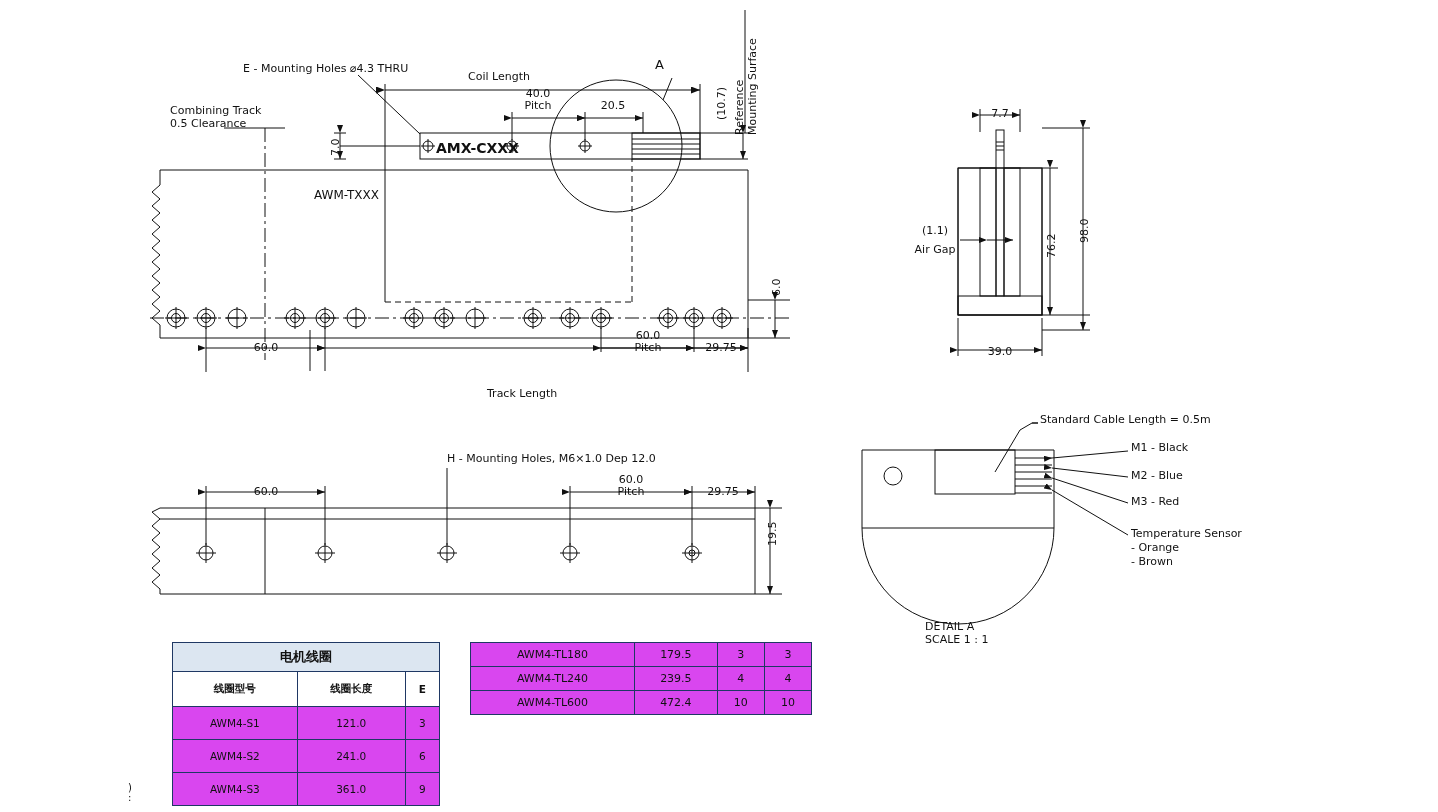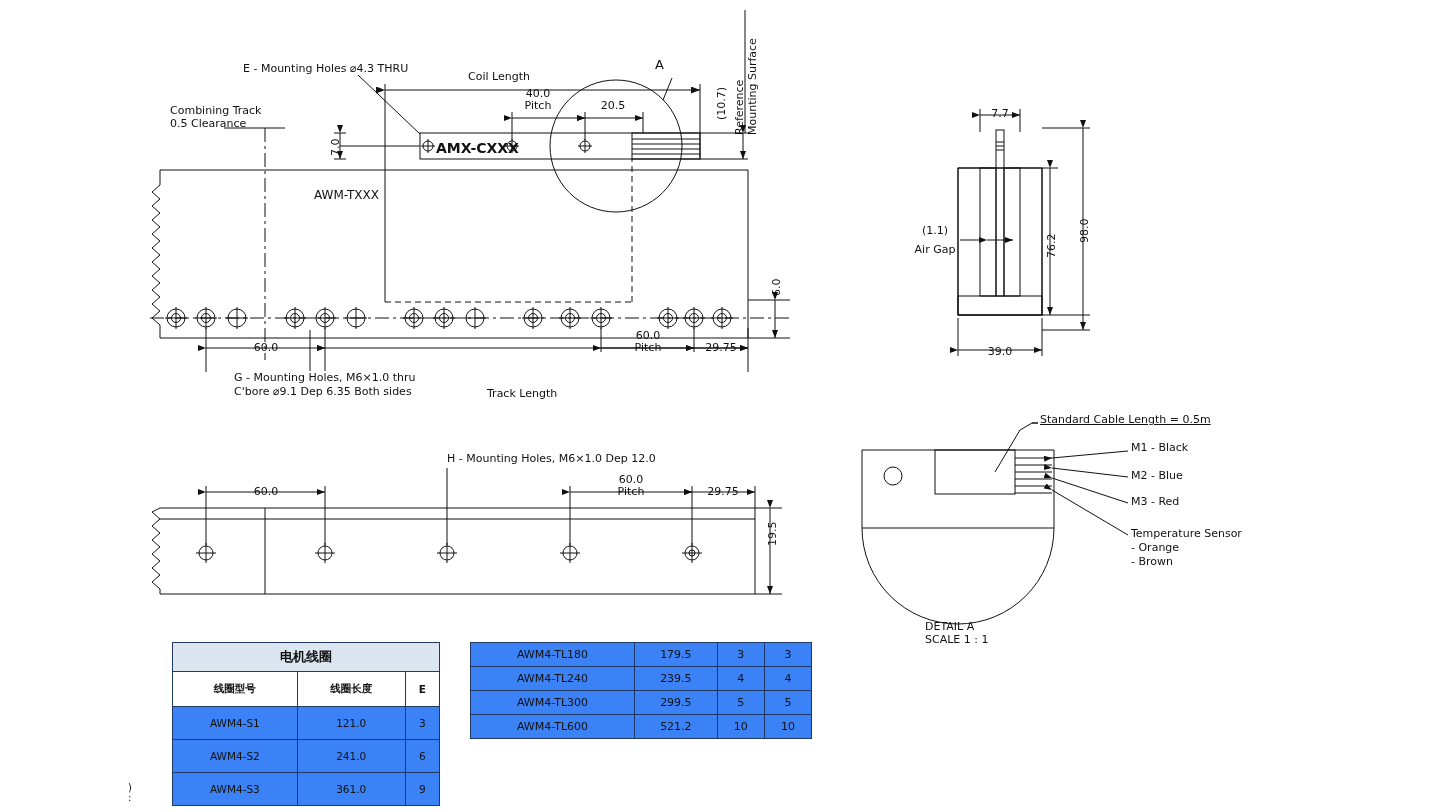--- a/index.html
+++ b/index.html
@@ -10,21 +10,21 @@
     color:#111;
     position:relative;
     overflow:hidden;
   }
   .wrap{position:absolute;left:0;top:0;width:1438px;height:588px;}
   svg.drawing{position:absolute;left:0;top:0;width:1438px;height:812px;}
   .lbl{position:absolute;font-size:11px;line-height:1.22;color:#111;white-space:pre;}
   .lbl.small{font-size:10px;}
   .lbl.c{text-align:center;}
   .rot{transform-origin:0 0;}
-  .tbl{position:absolute;border-collapse:collapse;background:#3b82f6;}
+  .tbl{position:absolute;border-collapse:collapse;background:#d946ef;}
   .tbl th,.tbl td{border:1px solid #1f3864;text-align:center;color:#111;}
   .tbl .hdr{background:#dce6f1;font-size:13px;font-weight:bold;padding:5px 4px;}
   .tbl .colhdr{font-size:11px;font-weight:bold;padding:4px 4px;background:#fff;}
   .tbl td{font-size:11px;padding:4px 4px;}
   .tbl td.model{font-weight:normal;}
   .t1 td,.t1 .colhdr{font-size:10.5px;padding:10px 4px;}
   .t2 td,.t2 .colhdr{font-size:11px;padding:5px 4px;}
 </style>
 </head>
 <body>
@@ -298,38 +298,36 @@
 <div class="lbl" style="left:290px;top:188px;font-size:12px;font-weight:normal;margin-left:24px;">AWM-TXXX</div>
 
 <div class="lbl rot" style="left:770px;top:296px;transform:rotate(-90deg);">6.0</div>
 
 <div class="lbl c" style="left:236px;top:341px;width:60px;">60.0</div>
 <div class="lbl c" style="left:618px;top:329px;width:60px;">60.0</div>
 <div class="lbl c" style="left:618px;top:341px;width:60px;">Pitch</div>
 <div class="lbl c" style="left:691px;top:341px;width:60px;">29.75</div>
 <div class="lbl" style="left:487px;top:352px;margin-top:35px;">Track Length</div>
 
-<div class="lbl" style="left:234px;top:371px;line-height:1.25;">G - Mounting Holes, M6×1.0 thru
-C'bore ⌀9.1 Dep 6.35 Both sides</div>
 <div class="lbl" style="left:447px;top:452px;">H - Mounting Holes, M6×1.0 Dep 12.0</div>
 
 <div class="lbl c" style="left:236px;top:485px;width:60px;">60.0</div>
 <div class="lbl c" style="left:601px;top:473px;width:60px;">60.0</div>
 <div class="lbl c" style="left:601px;top:485px;width:60px;">Pitch</div>
 <div class="lbl c" style="left:693px;top:485px;width:60px;">29.75</div>
 <div class="lbl rot" style="left:766px;top:546px;transform:rotate(-90deg);">19.5</div>
 
 <div class="lbl c" style="left:970px;top:107px;width:60px;">7.7</div>
 <div class="lbl rot" style="left:1078px;top:243px;transform:rotate(-90deg);">98.0</div>
 <div class="lbl rot" style="left:1045px;top:258px;transform:rotate(-90deg);">76.2</div>
 <div class="lbl c" style="left:970px;top:345px;width:60px;">39.0</div>
 <div class="lbl c" style="left:905px;top:224px;width:60px;">(1.1)</div>
 <div class="lbl c" style="left:905px;top:243px;width:60px;">Air Gap</div>
 
-<div class="lbl" style="left:1040px;top:413px;text-decoration:underline;">Standard Cable Length = 0.5m</div>
+<div class="lbl" style="left:1040px;top:413px;">Standard Cable Length = 0.5m</div>
 <div class="lbl" style="left:1131px;top:441px;">M1 - Black</div>
 <div class="lbl" style="left:1131px;top:469px;">M2 - Blue</div>
 <div class="lbl" style="left:1131px;top:495px;">M3 - Red</div>
 <div class="lbl" style="left:1131px;top:527px;line-height:1.25;">Temperature Sensor
 - Orange
 - Brown</div>
 
 <div class="lbl" style="left:925px;top:620px;">DETAIL A</div>
 <div class="lbl" style="left:925px;top:633px;">SCALE 1 : 1</div>
 
@@ -372,27 +370,21 @@
       <td>3</td>
       <td>3</td>
     </tr>
     <tr>
       <td class="model">AWM4-TL240</td>
       <td>239.5</td>
       <td>4</td>
       <td>4</td>
     </tr>
     <tr>
-      <td class="model">AWM4-TL300</td>
-      <td>299.5</td>
-      <td>5</td>
-      <td>5</td>
-    </tr>
-    <tr>
       <td class="model">AWM4-TL600</td>
-      <td>521.2</td>
+      <td>472.4</td>
       <td>10</td>
       <td>10</td>
     </tr>
   </tbody>
 </table>
 
 </div>
 
 </body></html>

